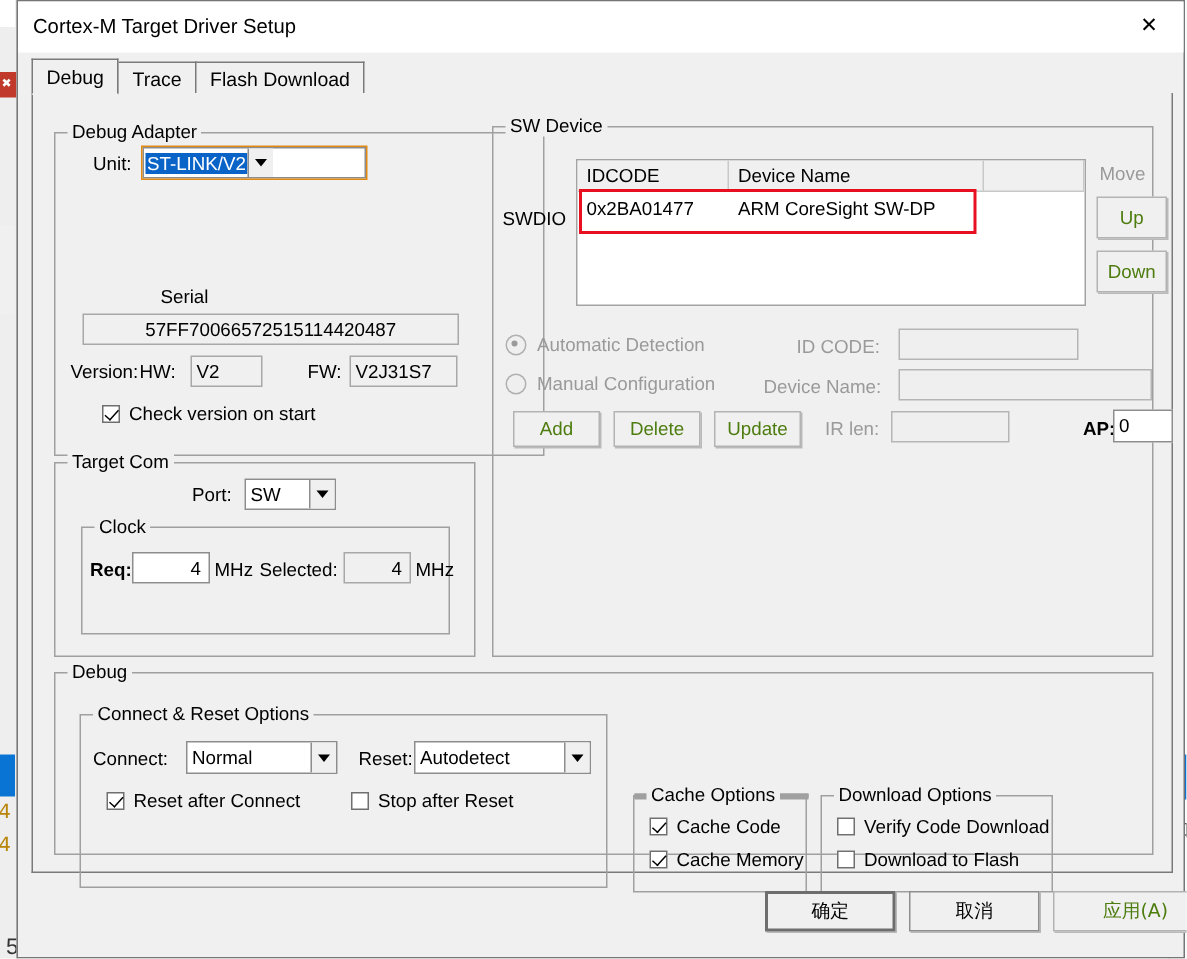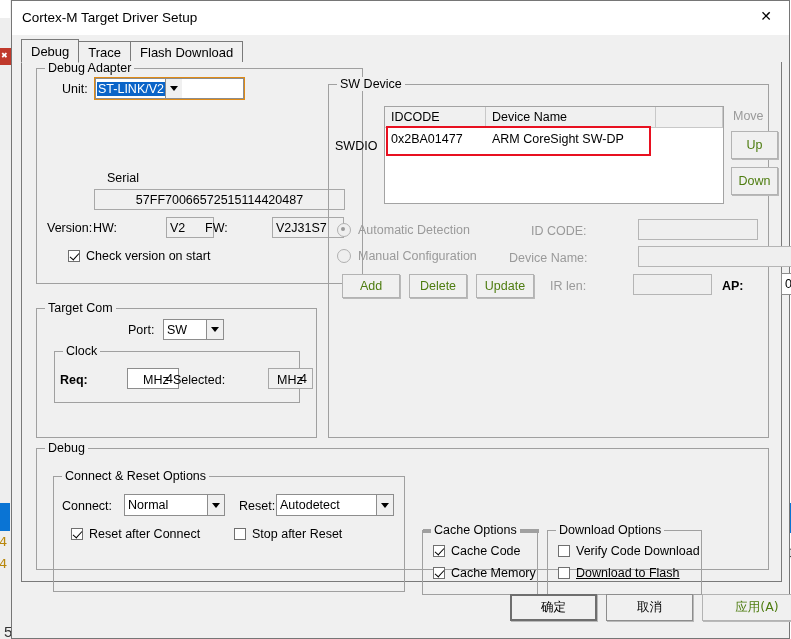--- a/index.html
+++ b/index.html
@@ -48,21 +48,21 @@
   
   .grp{position:absolute;border:1px solid #a0a0a0;box-sizing:border-box;}
   .grp > .lg{position:absolute;top:-8px;left:8px;background:#f0f0f0;padding:0 3px;font-size:12.5px;color:#000;}
 
   label,.txt{font-size:12.5px;color:#000;}
   .dis-txt{color:#9a9a9a;}
 
   
   .field{
     position:absolute;background:#ffffff;border:1px solid #8d8d8d;box-sizing:border-box;
-    font-size:12.5px;line-height:normal;display:flex;align-items:center;padding:0 3px;margin-left:39px;
+    font-size:12.5px;line-height:normal;display:flex;align-items:center;padding:0 3px;
   }
   .field.ro{background:#f0f0f0;color:#000;border:1px solid #a8a8a8;}
   .field.dis{background:#efefef;border:1px solid #b5b5b5;color:#9a9a9a;}
   .field.right{justify-content:flex-end;padding-right:5px;}
   .field.center{justify-content:center;}
 
   .combo{position:absolute;background:#fff;border:1px solid #8d8d8d;box-sizing:border-box;display:flex;align-items:center;font-size:12.5px;}
   .combo .cval{flex:1;padding-left:3px;overflow:hidden;white-space:nowrap;}
   .combo .cval.sel{background:#0a64c8;color:#fff;display:inline-block;flex:0 0 auto;margin-left:1px;padding:0 1px;}
   .combo .carrow{
@@ -134,21 +134,21 @@
   </div>
 
   <div class="tabstrip">
     <div class="tab active">Debug</div>
     <div class="tab">Trace</div>
     <div class="tab">Flash Download</div>
   </div>
 
   <div class="tab-body">
 
-    <div class="grp" style="left:14px;top:6px;width:327px;height:216px;">
+    <div class="grp" style="left:14px;top:26px;width:327px;height:216px;">
       <span class="lg">Debug Adapter</span>
 
       <span class="txt" style="position:absolute;left:25px;top:13px;">Unit:</span>
       <div class="combo focus" style="left:58px;top:9px;width:149px;height:21px;">
         <span class="cval sel">ST-LINK/V2</span>
         <span class="carrow">
             <i></i>
           </span>
       </div>
 
@@ -171,21 +171,21 @@
       <span class="lg">Target Com</span>
 
       <span class="txt" style="position:absolute;left:91px;top:14px;">Port:</span>
       <div class="combo" style="left:126px;top:10px;width:61px;height:21px;">
         <span class="cval">SW</span>
         <span class="carrow">
             <i></i>
           </span>
       </div>
 
-      <div class="grp" style="left:17px;top:42px;width:246px;height:52px;">
+      <div class="grp" style="left:17px;top:42px;width:246px;height:72px;">
         <span class="lg">Clock</span>
         <span class="txt" style="position:absolute;left:5px;top:21px;font-weight:bold;">Req:</span>
         <div class="field right" style="left:33px;top:16px;width:52px;height:21px;">4</div>
         <span class="txt" style="position:absolute;left:88px;top:21px;">MHz</span>
         <span class="txt" style="position:absolute;left:118px;top:21px;">Selected:</span>
         <div class="field ro right" style="left:174px;top:16px;width:45px;height:21px;">4</div>
         <span class="txt" style="position:absolute;left:222px;top:21px;">MHz</span>
       </div>
     </div>
 
@@ -292,21 +292,21 @@
     </div>
 
     <div class="grp" style="left:525px;top:468px;width:155px;height:65px;">
       <span class="lg">Download Options</span>
       <div class="cb" style="left:10px;top:13px;">
         <span class="box"></span>
         <span style="white-space:nowrap;">Verify Code Download</span>
       </div>
       <div class="cb" style="left:10px;top:35px;">
         <span class="box"></span>
-        <span style="white-space:nowrap;text-decoration:underline;">Download to Flash</span>
+        <span style="white-space:nowrap;">Download to Flash</span>
       </div>
     </div>
 
   </div>
 
   <div class="btnbar">
     <div class="btn def" style="left:489px;top:7px;width:87px;height:27px;font-family:'DejaVu Sans',sans-serif;">确定</div>
     <div class="btn" style="left:585px;top:7px;width:87px;height:27px;font-family:'DejaVu Sans',sans-serif;">取消</div>
     <div class="btn dis" style="left:681px;top:7px;width:110px;height:27px;font-family:'DejaVu Sans',sans-serif;">应用(A)</div>
   </div>

